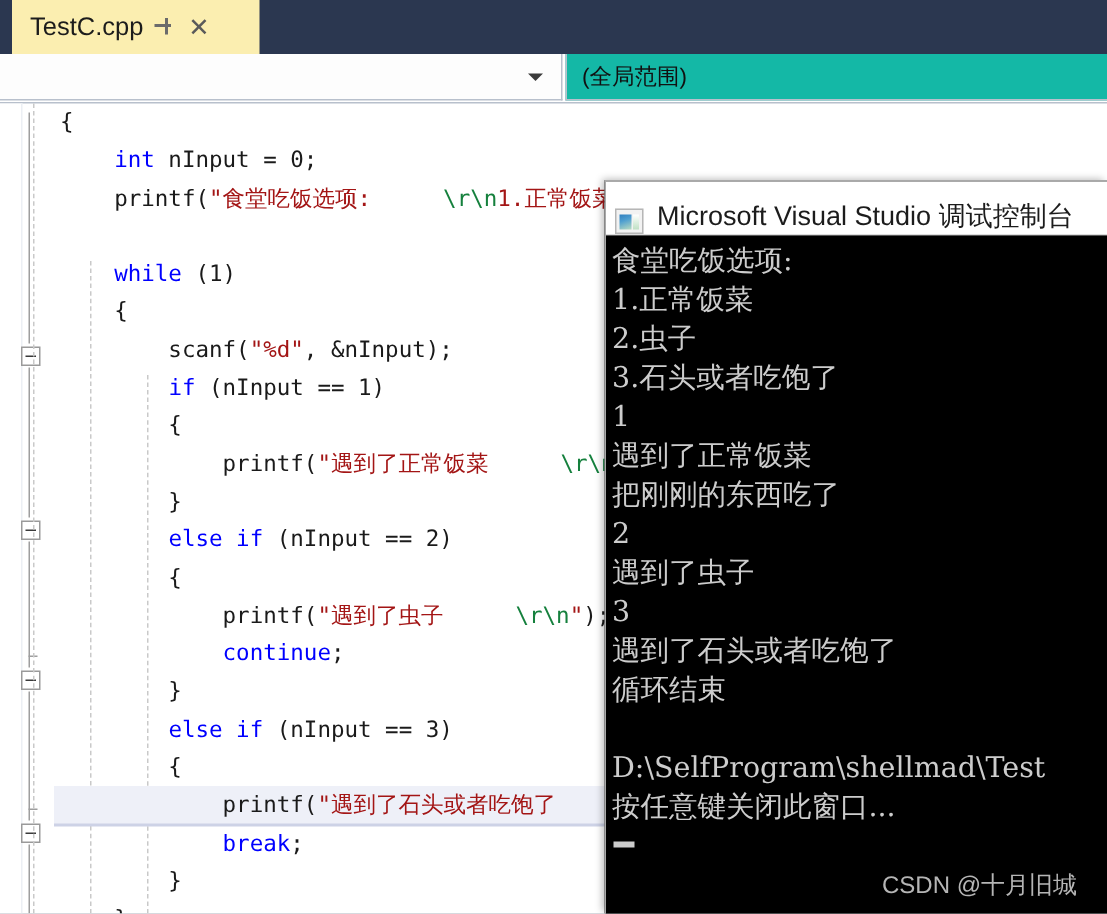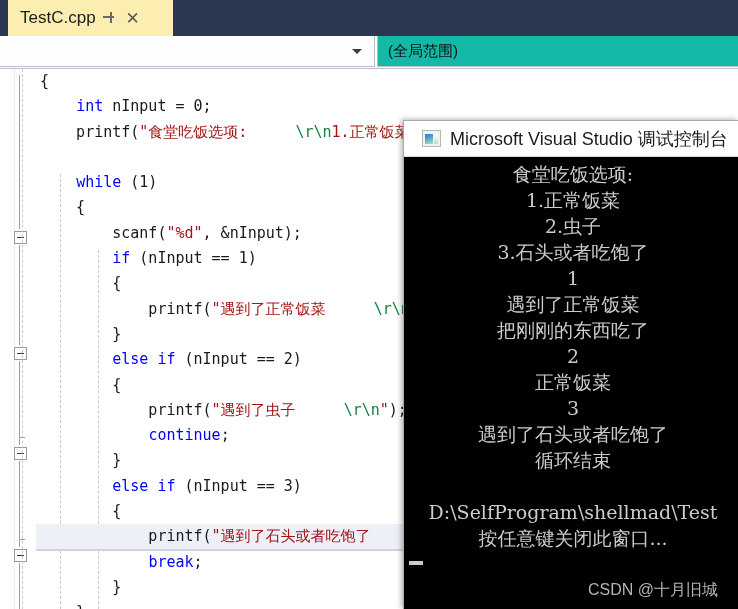--- a/index.html
+++ b/index.html
@@ -101,42 +101,42 @@
   
   #console{
     position:absolute;left:403px;top:120px;width:335px;height:489px;
     background:#000000;
     border-left:1px solid #a9a9a9;border-top:1px solid #a9a9a9;
     box-sizing:border-box;
     box-shadow:-2px -1px 5px rgba(0,0,0,0.28);
   }
   #console-title{
     position:absolute;left:0;top:0;width:100%;height:36px;background:#ffffff;
-    display:flex;align-items:center;box-sizing:border-box;padding-left:18px;
+    display:flex;align-items:flex-end;box-sizing:border-box;padding-left:6px;
     border-bottom:1px solid #dcdcdc;
   }
   #console-icon{
     width:19px;height:17px;background:#f2f2f2;border:1px solid #b6b6b6;
     position:relative;box-sizing:border-box;margin-right:9px;flex:none;
   }
   #console-icon:before{
     content:"";position:absolute;left:2px;top:3px;width:8px;height:10px;
     background:linear-gradient(160deg,#2f7fbf 0%,#4f9fd0 40%,#b9dcc0 100%);
   }
   #console-icon:after{
     content:"";position:absolute;left:11px;top:3px;width:4px;height:10px;
     background:linear-gradient(180deg,#ffffff 0%,#bfe0c4 100%);
   }
   #console-title-text{
     font-size:18px;color:#1c1c1c;white-space:nowrap;
     font-family:"Liberation Sans","DejaVu Sans",sans-serif;
   }
   #console-body{
     position:absolute;left:0;top:36px;width:100%;height:453px;
-    background:#000000;overflow:hidden;padding:4px 0 0 4px;box-sizing:border-box;text-align:center;
+    background:#000000;overflow:hidden;padding:4px 0 0 4px;box-sizing:border-box;
   }
   .oline{
     color:#cccccc;font-family:"DejaVu Serif","Liberation Serif",serif;
     font-size:19px;line-height:26px;white-space:pre;height:26px;
   }
   #console-cursor{
     position:absolute;left:5px;top:440px;width:14px;height:4px;background:#cccccc;
   }
   #watermark{
     position:absolute;right:20px;bottom:8px;color:#b5b5b5;font-size:16px;
@@ -203,21 +203,21 @@
     </div>
     <div id="console-body">
         <div class="oline">食堂吃饭选项:</div>
         <div class="oline">1.正常饭菜</div>
         <div class="oline">2.虫子</div>
         <div class="oline">3.石头或者吃饱了</div>
         <div class="oline">1</div>
         <div class="oline">遇到了正常饭菜</div>
         <div class="oline">把刚刚的东西吃了</div>
         <div class="oline">2</div>
-        <div class="oline">正常饭菜</div>
+        <div class="oline">遇到了虫子</div>
         <div class="oline">3</div>
         <div class="oline">遇到了石头或者吃饱了</div>
         <div class="oline">循环结束</div>
         <div class="oline">&nbsp;</div>
         <div class="oline">D:\SelfProgram\shellmad\Test</div>
         <div class="oline">按任意键关闭此窗口...</div>
       </div>
     <div id="console-cursor"></div>
     <div id="watermark">CSDN @十月旧城</div>
   </div>

